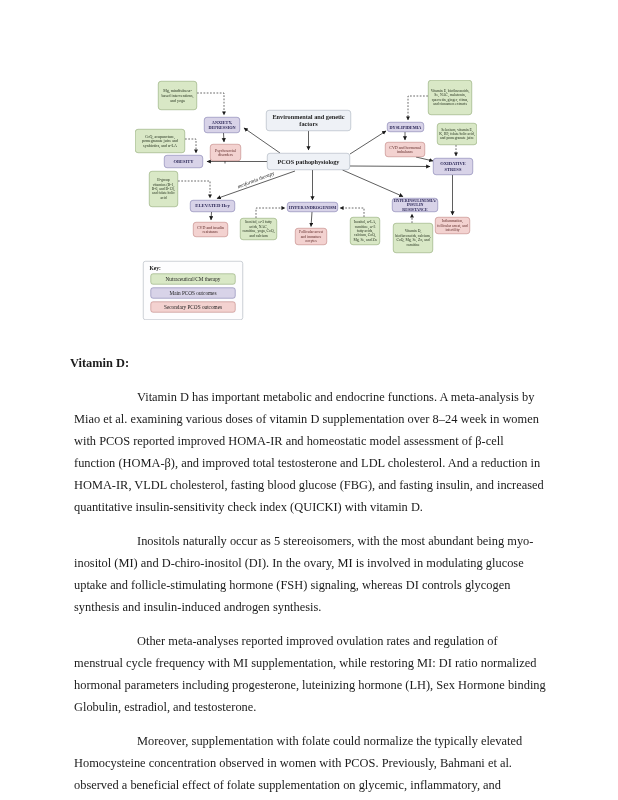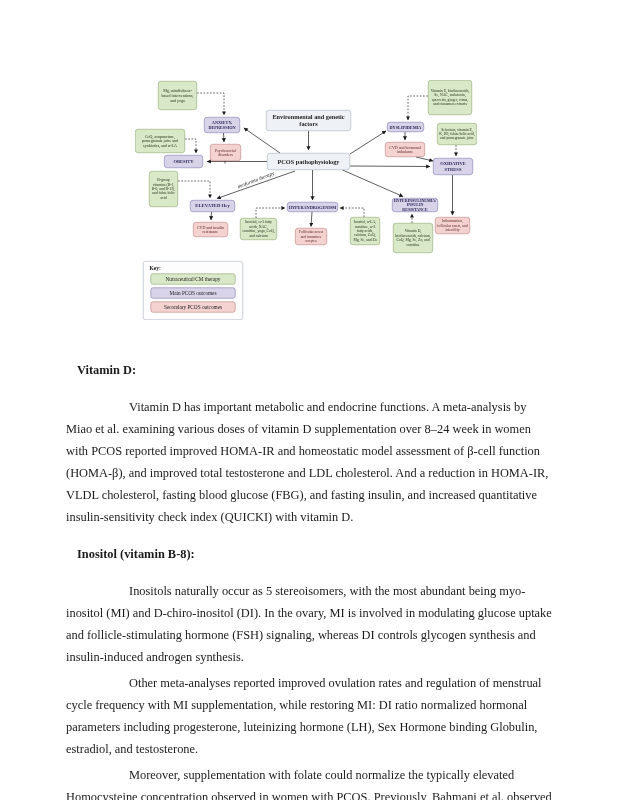--- a/index.html
+++ b/index.html
@@ -29,22 +29,22 @@
   #key-box .key-title { font-size:11px; font-weight:bold; color:#111; margin-bottom:5px; }
   .key-pill { height:22px; margin:0 2px 6px 2px; border-radius:5px; display:flex;
     align-items:center; justify-content:center; font-size:10.5px; color:#1c1c1c; box-sizing:border-box; }
   .key-pill.green  { background:#d9e8c6; border:1.5px solid #7e9b61; }
   .key-pill.purple { background:#d8d3e8; border:1.5px solid #6f6ba3; }
   .key-pill.pink   { background:#f3d2d0; border:1.5px solid #b4716e; }
 
   
   #body-text { position:absolute; left:62px; top:344px; width:496px;
     font-size:12.4px; line-height:22px; color:#1b1b1b; }
-  #body-text h3 { margin:15px; font-size:12.4px; font-weight:bold; line-height:22px; }
-  #body-text p  { margin:4px; text-indent:63px; }
+  #body-text h3 { margin:8px; font-size:12.4px; font-weight:bold; line-height:22px; }
+  #body-text p  { margin:12px; text-indent:63px; }
 </style>
 </head>
 <body>
 
 <div id="page">
 
   <div id="figure-wrap">
     <div id="figure-scale">
 
       <svg id="arrow-layer" viewBox="0 0 720 500" xmlns="http://www.w3.org/2000/svg">
@@ -118,20 +118,19 @@
         <div class="key-pill pink">Secondary PCOS outcomes</div>
       </div>
 
     </div>
   </div>
 
   <div id="body-text">
     <h3>Vitamin D:</h3>
     <p>Vitamin D has important metabolic and endocrine functions. A meta-analysis by Miao et al. examining various doses of vitamin D supplementation over 8–24 week in women with PCOS reported improved HOMA-IR and homeostatic model assessment of β-cell function (HOMA-β), and improved total testosterone and LDL cholesterol. And a reduction in HOMA-IR, VLDL cholesterol, fasting blood glucose (FBG), and fasting insulin, and increased quantitative insulin-sensitivity check index (QUICKI) with vitamin D.</p>
 
-    <h3>Inositol (vitamin B-8):</h3>
     <p>Inositols naturally occur as 5 stereoisomers, with the most abundant being myo-inositol (MI) and D-chiro-inositol (DI). In the ovary, MI is involved in modulating glucose uptake and follicle-stimulating hormone (FSH) signaling, whereas DI controls glycogen synthesis and insulin-induced androgen synthesis.</p>
     <p>Other meta-analyses reported improved ovulation rates and regulation of menstrual cycle frequency with MI supplementation, while restoring MI: DI ratio normalized hormonal parameters including progesterone, luteinizing hormone (LH), Sex Hormone binding Globulin, estradiol, and testosterone.</p>
 
     <p>Moreover, supplementation with folate could normalize the typically elevated Homocysteine concentration observed in women with PCOS. Previously, Bahmani et al. observed a beneficial effect of folate supplementation on glycemic, inflammatory, and oxidative stress parameters in women with PCOS</p>
   </div>
 
 </div>
 
 </body></html>

